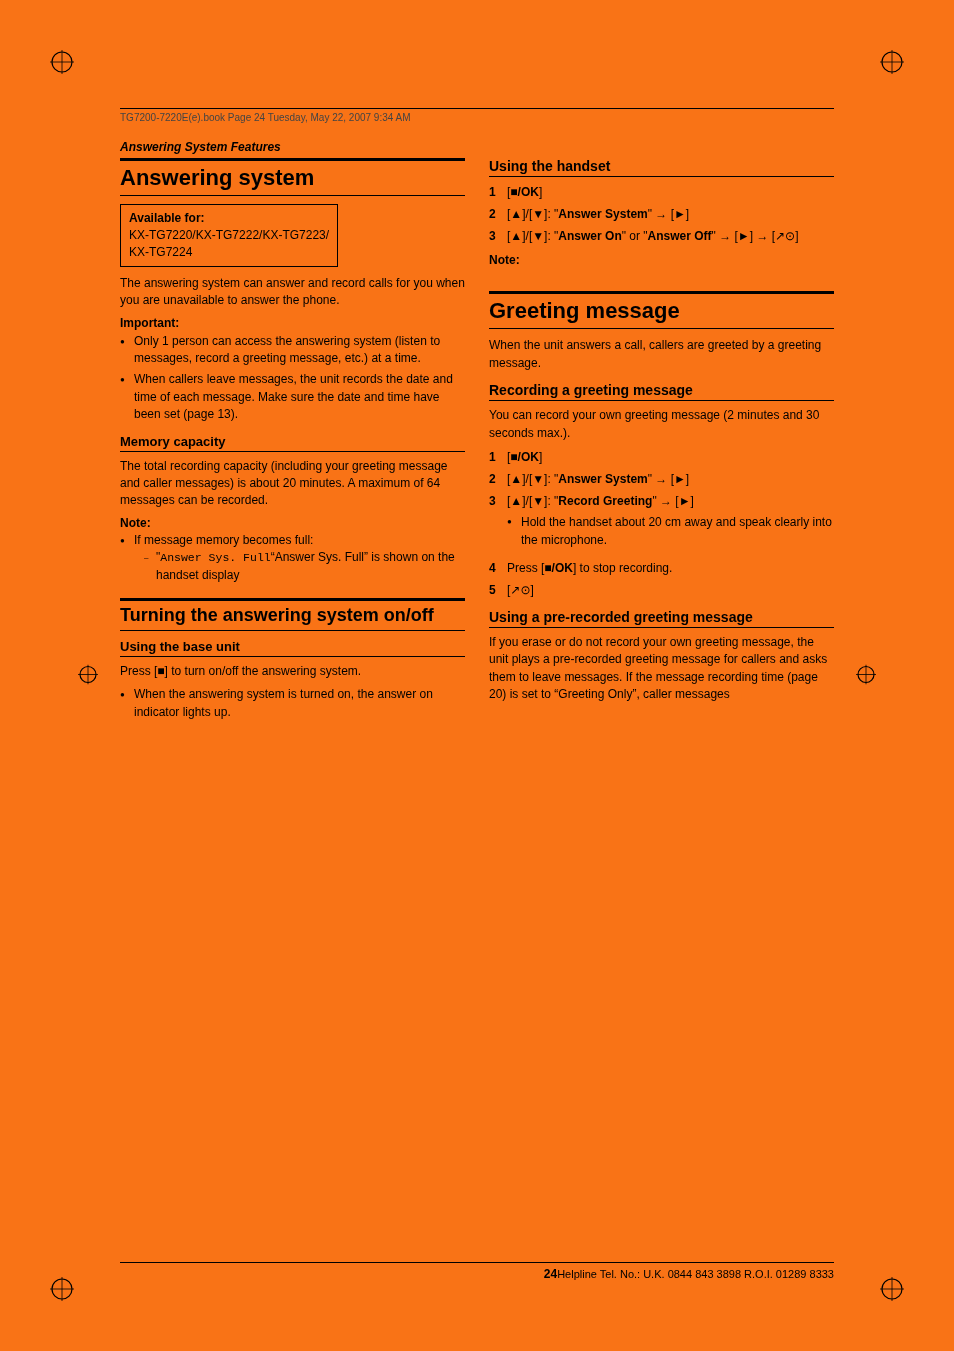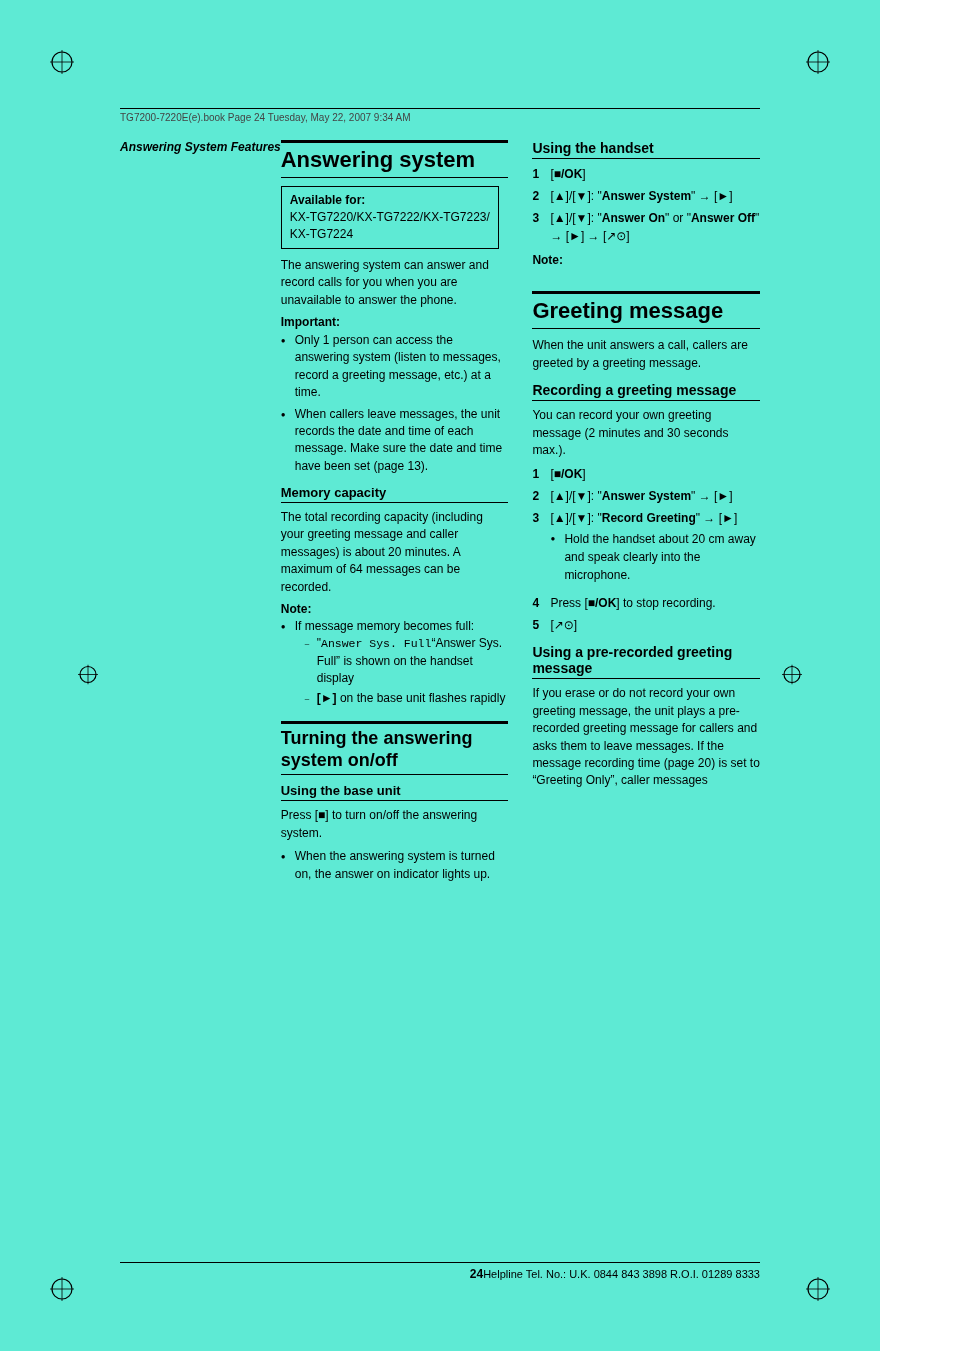--- a/index.html
+++ b/index.html
@@ -7,23 +7,23 @@
       background: #fff;
       font-family: Arial, Helvetica, sans-serif;
       font-size: 13px;
       color: #000;
       width: 954px;
       min-height: 1351px;
       position: relative;
     }
 
     .page-wrapper {
-      width: 880px;
+      width: 954px;
       min-height: 1351px;
-      background: #5eead4;
+      background: #f97316;
       position: relative;
       padding: 0;
     }
 
     
     .corner-mark {
       position: absolute;
       width: 28px;
       height: 28px;
     }
@@ -47,20 +47,21 @@
     }
 
     
     .content-area {
       position: absolute;
       top: 140px;
       left: 120px;
       right: 120px;
       bottom: 100px;
       display: flex;
+      flex-direction: column;
     }
 
     
     .section-italic {
       font-style: italic;
       font-weight: bold;
       font-size: 12px;
       margin-bottom: 4px;
     }
 
@@ -349,21 +350,20 @@
         
         <div class="sub-section-title">Memory capacity</div>
         <p class="body-text">The total recording capacity (including your greeting message and caller messages) is about 20 minutes. A maximum of 64 messages can be recorded.</p>
 
         <div class="note-label">Note:</div>
         <ul class="bullet-list">
           <li>
             <span>If message memory becomes full:</span>
             <ul class="dash-list">
               <li><span>"</span><code>Answer Sys. Full</code><span>“Answer Sys. Full” is shown on the handset display</span></li>
-              <li><strong>[►]</strong><span> on the base unit flashes rapidly</span></li>
             </ul>
           </li>
         </ul>
 
         
         <div class="section-title-medium" style="margin-top:14px;">
           <span>Turning the answering system on/off</span>
         </div>
 
         <div class="sub-section-title" style="border-top:none;margin-top:0;">Using the base unit</div>

